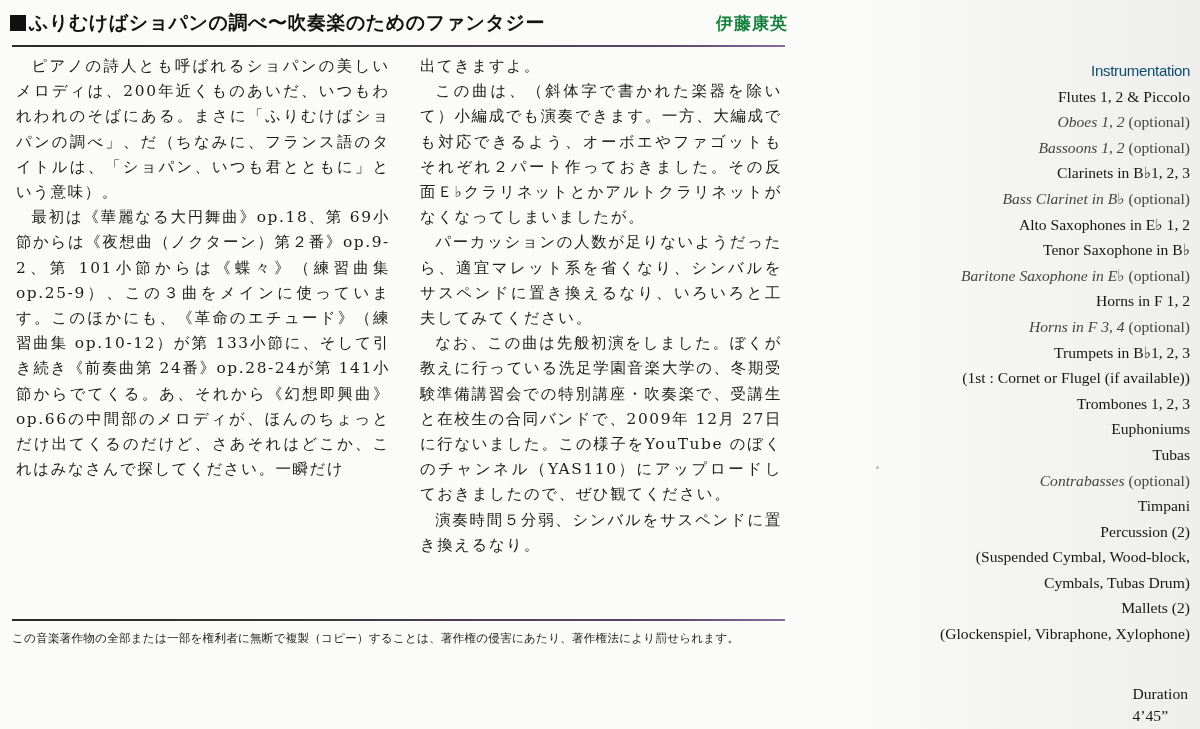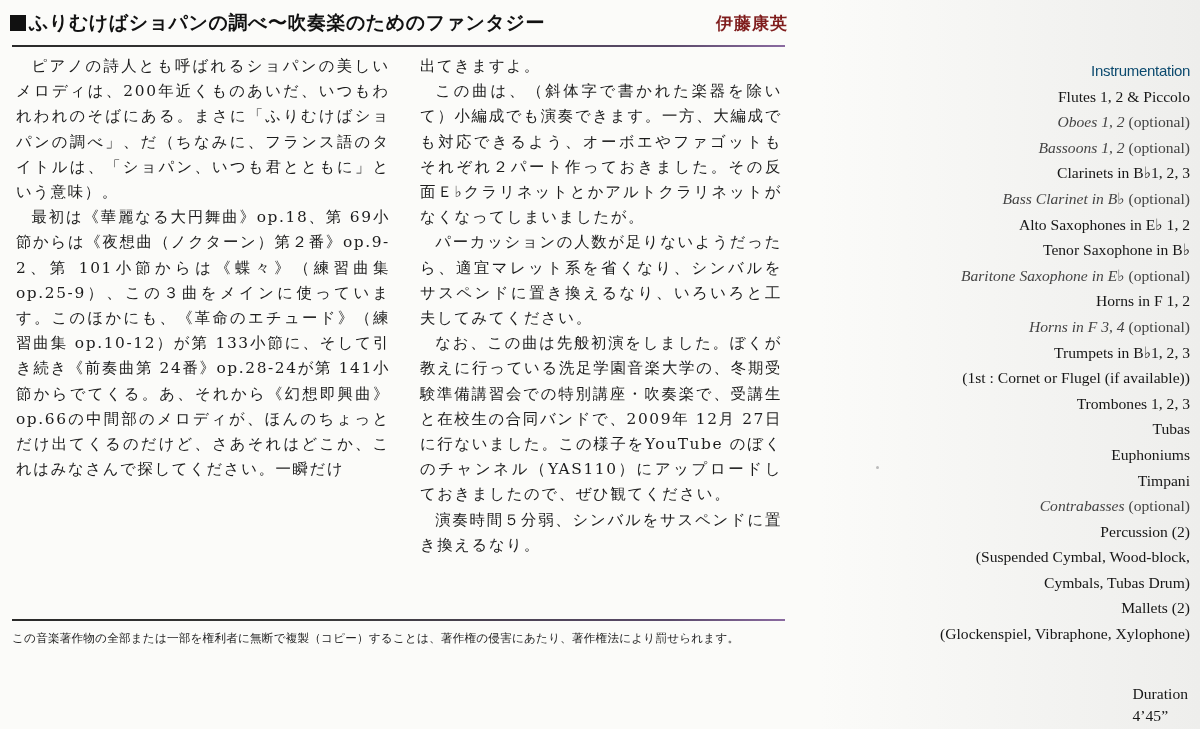--- a/index.html
+++ b/index.html
@@ -24,21 +24,21 @@
       font-family: "DejaVu Sans", "Liberation Sans", sans-serif;
       font-size: 19px; font-weight: bold; letter-spacing: 0.5px; color: #111;
       display: flex; align-items: center;
     }
     .title-square {
       display: inline-block; width: 16px; height: 16px; background: #111;
       margin-right: 3px;
     }
     .author {
       font-family: "DejaVu Sans", "Liberation Sans", sans-serif;
-      font-size: 17px; font-weight: bold; color: #7f1d1d; letter-spacing: 1px;
+      font-size: 17px; font-weight: bold; color: #15803d; letter-spacing: 1px;
     }
     .rule {
       position: absolute; left: 12px; width: 773px; height: 2px;
       background: linear-gradient(90deg, #2a2a2a 0%, #3a3a3a 40%, #5a4a6a 85%, #8a6aa0 100%);
     }
     .rule.top { top: 45px; }
     .rule.bottom { top: 619px; }
     .columns {
       position: absolute; left: 14px; top: 54px; width: 772px; height: 562px;
       display: flex; gap: 12px;
@@ -119,24 +119,24 @@
     <div><span>Clarinets in B♭1, 2, 3</span></div>
     <div><span class="it light">Bass Clarinet in B♭</span><span class="light"> (optional)</span></div>
     <div><span>Alto Saxophones in E♭ 1, 2</span></div>
     <div><span>Tenor Saxophone in B♭</span></div>
     <div><span class="it light">Baritone Saxophone in E♭</span><span class="light"> (optional)</span></div>
     <div><span>Horns in F 1, 2</span></div>
     <div><span class="it light">Horns in F 3, 4</span><span class="light"> (optional)</span></div>
     <div><span>Trumpets in B♭1, 2, 3</span></div>
     <div><span>(1st : Cornet or Flugel (if available))</span></div>
     <div><span>Trombones 1, 2, 3</span></div>
+    <div><span>Euphoniums</span></div>
     <div><span>Tubas</span></div>
-    <div><span>Euphoniums</span></div>
+    <div><span class="it light">Contrabasses</span><span class="light"> (optional)</span></div>
     <div><span>Timpani</span></div>
-    <div><span class="it light">Contrabasses</span><span class="light"> (optional)</span></div>
     <div><span>Percussion (2)</span></div>
     <div><span>(Suspended Cymbal, Wood-block,</span></div>
     <div><span>Cymbals, Tubas Drum)</span></div>
     <div><span>Mallets (2)</span></div>
     <div><span>(Glockenspiel, Vibraphone, Xylophone)</span></div>
   </div>
 
 <div class="speck"></div>
 
 <div class="duration">

